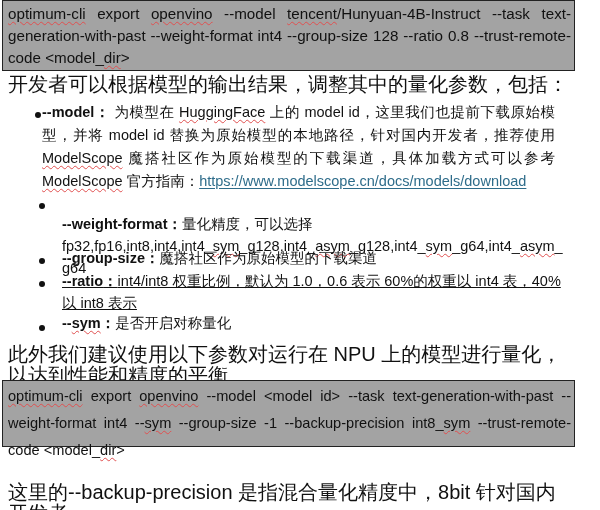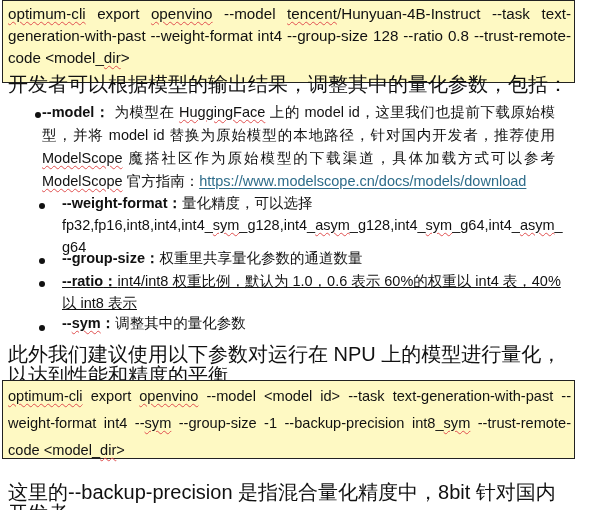--- a/index.html
+++ b/index.html
@@ -14,22 +14,22 @@
       overflow: hidden;
       font-family: "Liberation Sans", "DejaVu Sans", sans-serif;
       color: #111111;
       font-size: 15px;
     }
     .code-box {
       position: absolute;
       left: 2px;
       width: 563px;
       border: 1.5px solid #222222;
-      background: #fef9c3;
-      padding: 2px 3px 15px 5px;
+      background: #a3a3a3;
+      padding: 2px 3px 3px 5px;
       font-size: 15.2px;
       line-height: 22px;
       color: #111;
       box-sizing: content-box;
     }
     #box1 { top: 0px; height: 64px; }
     #box2 { top: 380px; height: 60px; font-size: 14.6px; line-height: 27px; }
     .justify { text-align: justify; text-align-last: left; }
     .squiggle {
       text-decoration: underline wavy #e05050;
@@ -68,51 +68,51 @@
     #item-model .bullet-dot { left: 35px; top: 112px; }
     #item-model .bullet-text { left: 42px; top: 101px; width: 513px; line-height: 23px; }
     #item-wf .bullet-dot { left: 39px; top: 203px; }
     #item-wf .bullet-text { left: 62px; top: 192px; width: 508px; }
     #item-gs .bullet-dot { left: 39px; top: 258px; }
     #item-gs .bullet-text { left: 62px; top: 247px; width: 508px; }
     #item-ratio .bullet-dot { left: 39px; top: 281px; }
     #item-ratio .bullet-text { left: 62px; top: 270px; width: 508px; text-decoration: underline; }
     #item-sym .bullet-dot { left: 39px; top: 325px; }
     #item-sym .bullet-text { left: 62px; top: 312px; width: 508px; }
-    .break-all { word-break: break-all; }
+    .break-all { word-break: break-all; margin-top: 21px; }
   </style>
 </head>
 <body>
 
 <div id="box1" class="code-box justify"><span class="squiggle">optimum-cli</span><span> export </span><span class="squiggle">openvino</span><span> --model </span><span class="squiggle">tencent</span><span>/Hunyuan-4B-Instruct --task text-generation-with-past --weight-format int4 --group-size 128 --ratio 0.8 --trust-remote-code &lt;model_</span><span class="squiggle">dir</span><span>&gt;</span></div>
 
 <div id="intro" class="para">开发者可以根据模型的输出结果，调整其中的量化参数，包括：</div>
 
 <div id="item-model" class="bullet-item">
   <span class="bullet-dot"></span>
   <div class="bullet-text justify"><span class="kw">--model</span><span class="kw">：</span><span> 为模型在 </span><span class="squiggle">HuggingFace</span><span> 上的 model id，这里我们也提前下载原始模型，并将 model id 替换为原始模型的本地路径，针对国内开发者，推荐使用 </span><span class="squiggle">ModelScope</span><span> 魔搭社区作为原始模型的下载渠道，具体加载方式可以参考 </span><span class="squiggle">ModelScope</span><span> 官方指南：</span><span class="link">https://www.modelscope.cn/docs/models/download</span></div>
 </div>
 
 <div id="item-wf" class="bullet-item">
   <span class="bullet-dot"></span>
   <div class="bullet-text break-all"><span class="kw">--weight-format</span><span class="kw">：</span><span>量化精度，可以选择</span><br><span>fp32,fp16,int8,int4,int4_</span><span class="squiggle">sym</span><span>_g128,int4_</span><span class="squiggle">asym</span><span>_g128,int4_</span><span class="squiggle">sym</span><span>_g64,int4_</span><span class="squiggle">asym</span><span>_g64</span></div>
 </div>
 
 <div id="item-gs" class="bullet-item">
   <span class="bullet-dot"></span>
-  <div class="bullet-text"><span class="kw">--group-size</span><span class="kw">：</span><span>权重里共享量化参数的通道数量</span></div>
+  <div class="bullet-text"><span class="kw">--group-size</span><span class="kw">：</span><span>魔搭社区作为原始模型的下载渠道</span></div>
 </div>
 
 <div id="item-ratio" class="bullet-item">
   <span class="bullet-dot"></span>
   <div class="bullet-text"><span class="kw">--ratio</span><span class="kw">：</span><span>int4/int8 权重比例，默认为 1.0，0.6 表示 60%的权重以 int4 表，40% 以 int8 表示</span></div>
 </div>
 
 <div id="item-sym" class="bullet-item">
   <span class="bullet-dot"></span>
-  <div class="bullet-text"><span class="kw">--</span><span class="kw squiggle">sym</span><span class="kw">：</span><span>调整其中的量化参数</span></div>
+  <div class="bullet-text"><span class="kw">--</span><span class="kw squiggle">sym</span><span class="kw">：</span><span>是否开启对称量化</span></div>
 </div>
 
 <div id="npu-para" class="para">此外我们建议使用以下参数对运行在 NPU 上的模型进行量化，以达到性能和精度的平衡。</div>
 
 <div id="box2" class="code-box justify"><span class="squiggle">optimum-cli</span><span> export </span><span class="squiggle">openvino</span><span> --model &lt;model id&gt; --task text-generation-with-past --weight-format int4 --</span><span class="squiggle">sym</span><span> --group-size -1 --backup-precision int8_</span><span class="squiggle">sym</span><span> --trust-remote-code &lt;model_</span><span class="squiggle">dir</span><span>&gt;</span></div>
 
 <div id="backup-note" class="para">这里的--backup-precision 是指混合量化精度中，8bit 针对国内开发者。</div>
 
 </body></html>

